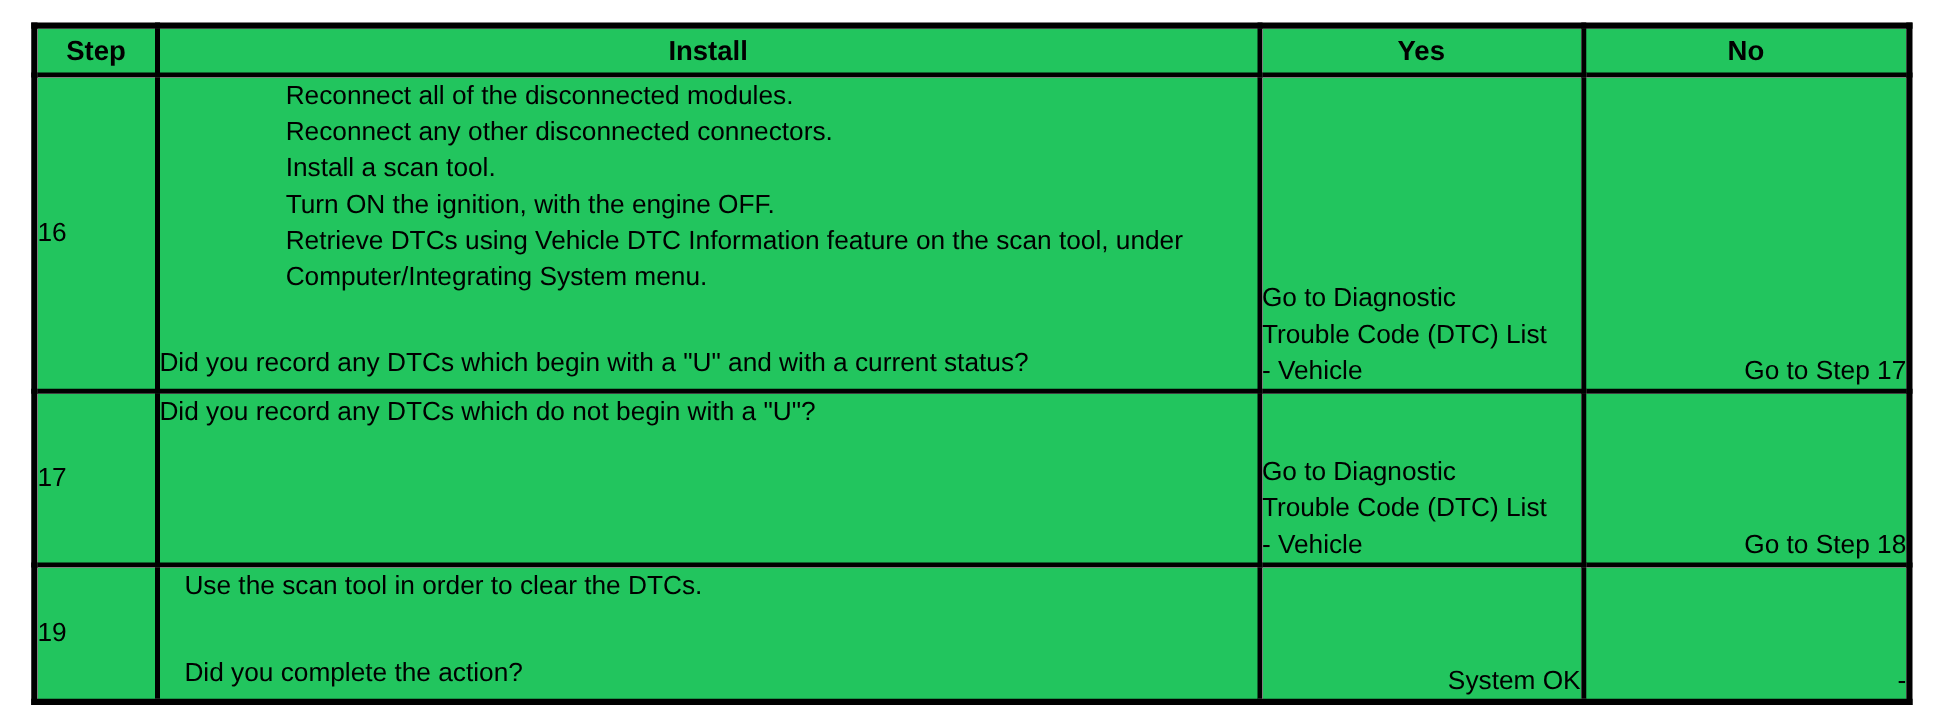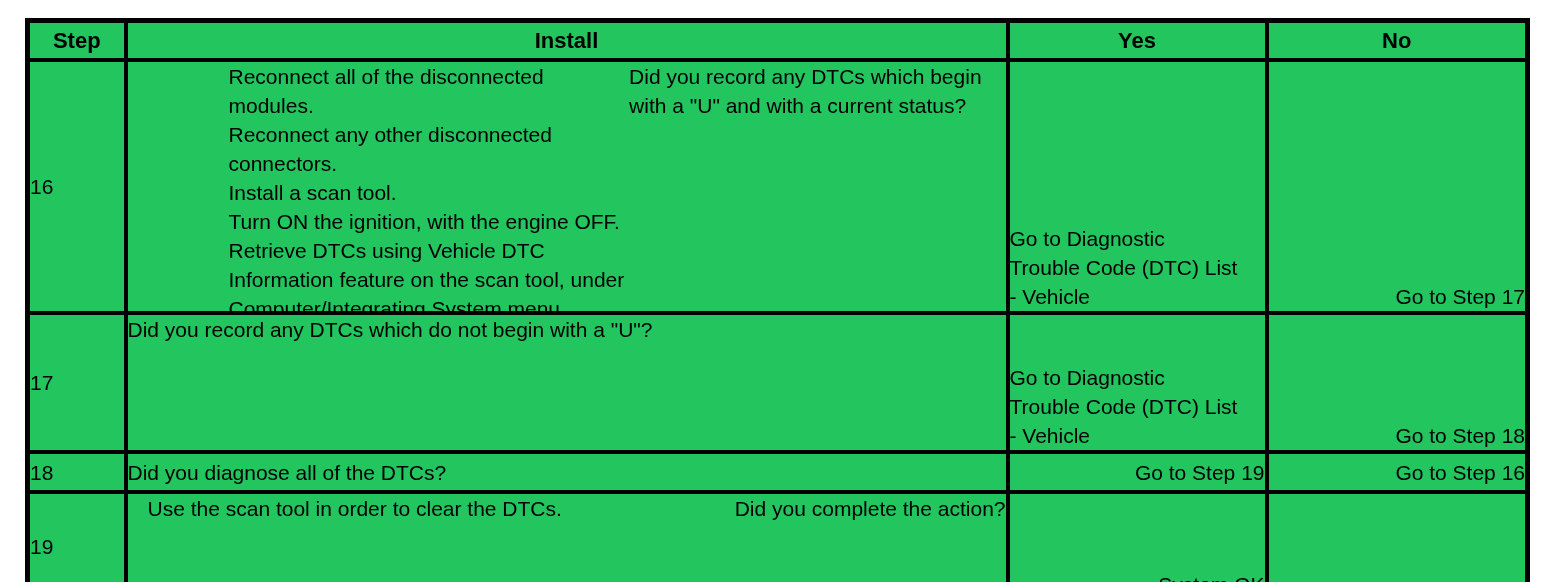--- a/index.html
+++ b/index.html
@@ -60,21 +60,21 @@
     padding: 0 6px 5px 5px;
   }
   .v-top    { vertical-align: top; }
   .v-bottom { vertical-align: bottom; }
   .v-middle { vertical-align: middle; }
   .t-center { text-align: right; }
   .t-left   { text-align: left; }
 
   .action-flex {
     display: flex;
-    flex-direction: row;
+    flex-direction: column;
     justify-content: space-between;
   }
   .action-flex.h16 { height: 243px; }
   .action-flex.h19 { height: 99px; margin-left: 20px; }
 
   .instructions {
     margin-left: 101px;
     width: 740px;
   }
   .yes-text-wrap {
@@ -131,32 +131,20 @@
           <div>Did you record any DTCs which do not begin with a "U"?</div>
         </td>
         <td class="yes-cell v-bottom t-left">
           <div class="yes-text-wrap">Go to Diagnostic Trouble Code (DTC) List - Vehicle</div>
         </td>
         <td class="no-cell v-bottom t-center">
           <div>Go to Step 18</div>
         </td>
       </tr>
 
-      <tr class="r18">
-        <td class="step-cell">18</td>
-        <td class="action-cell v-middle">
-          <div>Did you diagnose all of the DTCs?</div>
-        </td>
-        <td class="yes-cell v-middle t-center">
-          <div>Go to Step 19</div>
-        </td>
-        <td class="no-cell v-middle t-center">
-          <div>Go to Step 16</div>
-        </td>
-      </tr>
 
       <tr class="r19">
         <td class="step-cell">19</td>
         <td class="action-cell">
           <div class="action-flex h19">
             <div>Use the scan tool in order to clear the DTCs.</div>
             <div>Did you complete the action?</div>
           </div>
         </td>
         <td class="yes-cell v-bottom t-center">

